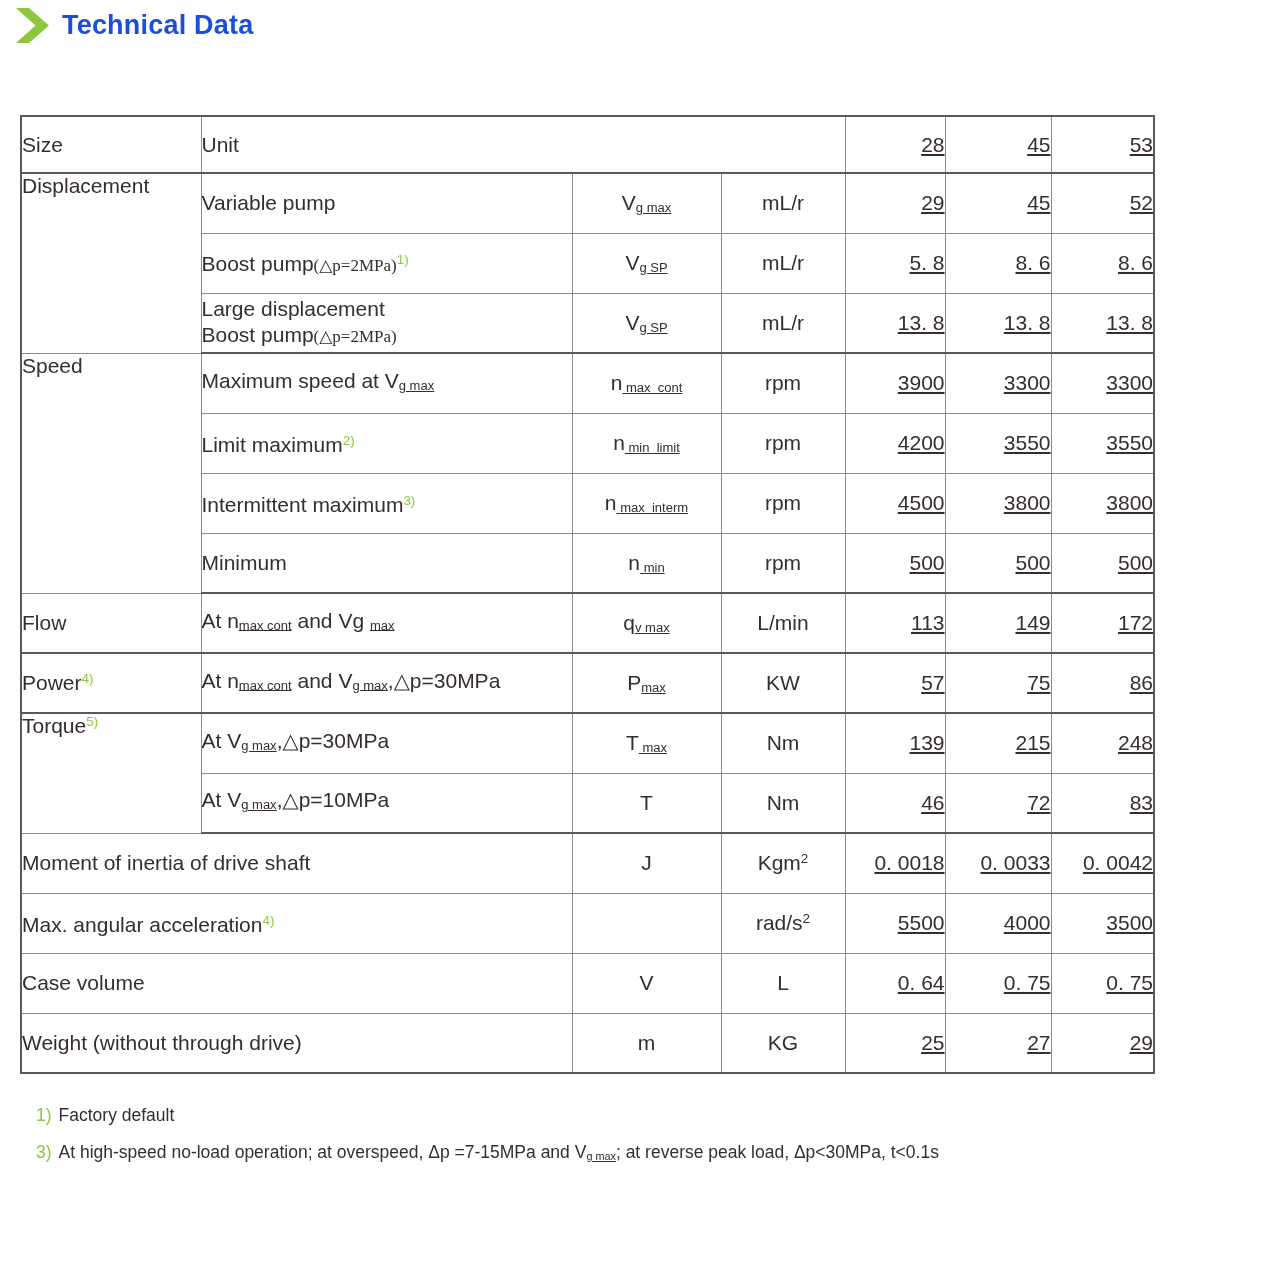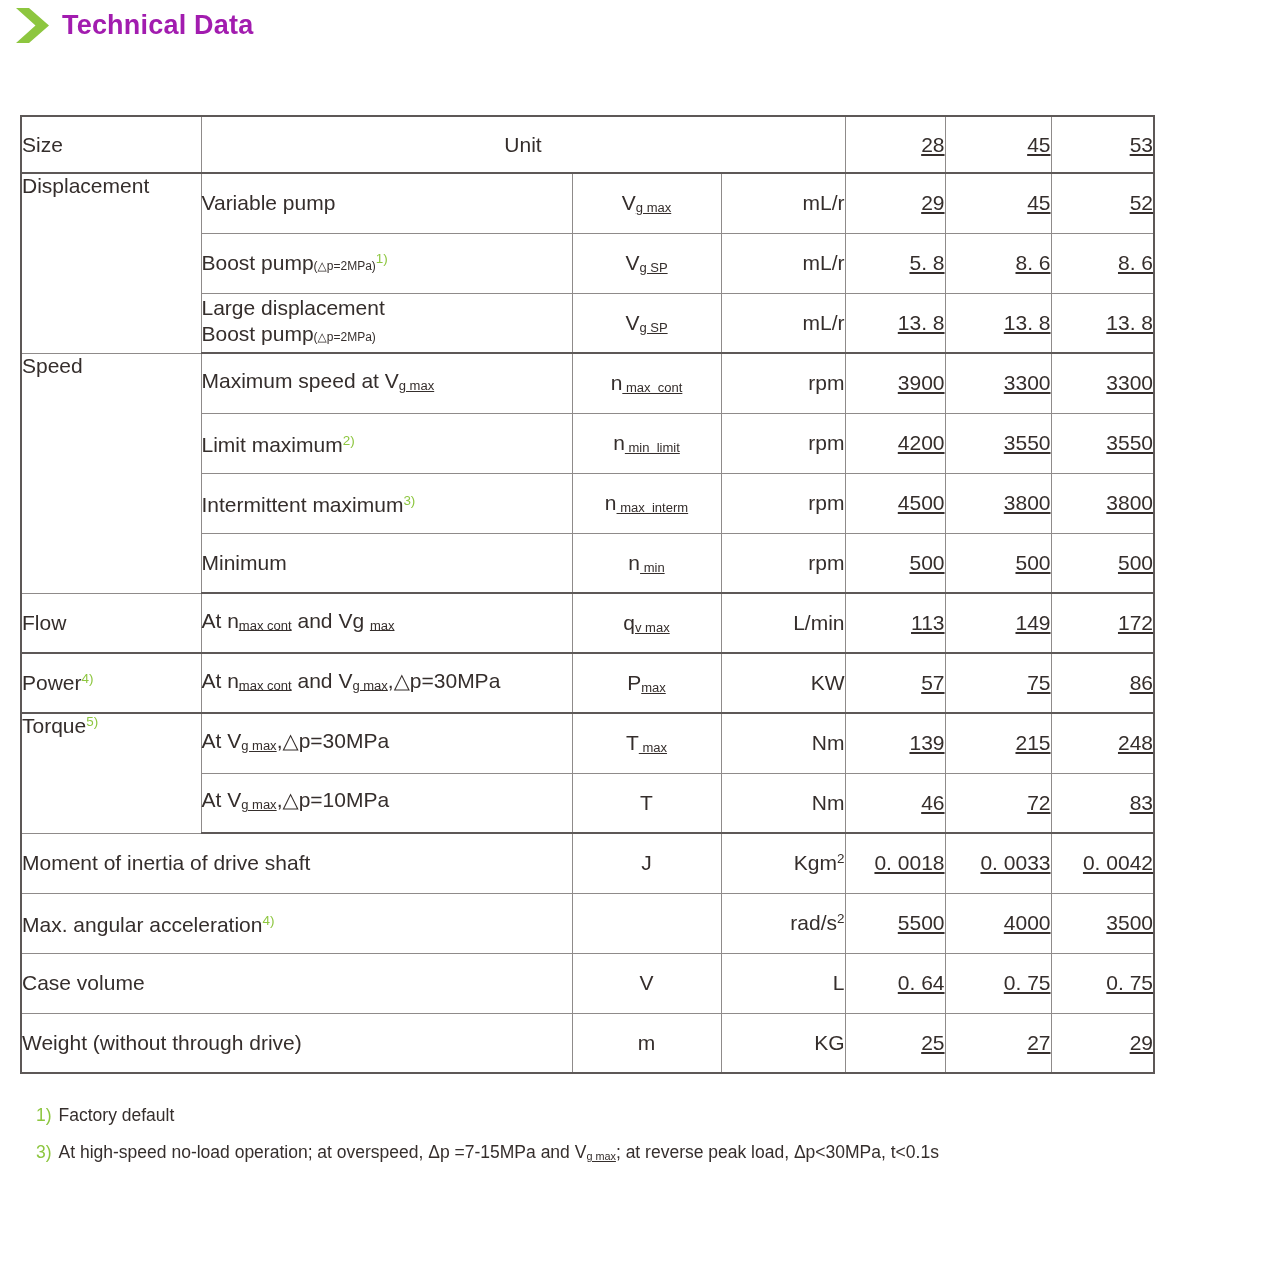--- a/index.html
+++ b/index.html
@@ -3,21 +3,21 @@
 <meta charset="utf-8">
 <style>
   html,body{margin:0;padding:0;background:#ffffff;}
   body{
     position:relative;width:1273px;height:1285px;overflow:hidden;
     font-family:"Liberation Sans", sans-serif;color:#352e2c;
   }
   
   .page-header{position:absolute;left:16px;top:8px;display:flex;align-items:center;}
   .chevron{width:33px;height:35px;display:block;}
-  .page-title{margin-left:13px;font-size:27px;font-weight:bold;color:#a21caf;letter-spacing:0.2px;}
+  .page-title{margin-left:13px;font-size:27px;font-weight:bold;color:#1d4ed8;letter-spacing:0.2px;}
 
   
   .spec-table-wrap{position:absolute;left:20px;top:115px;}
   table.spec{
     border-collapse:collapse;table-layout:fixed;width:1133px;
     border:2px solid #5d5857;
   }
   table.spec td{
     border:1px solid #8f8b8a;
     padding:0;vertical-align:middle;
@@ -27,28 +27,28 @@
   tbody tr{height:60px;}
   tr.sec td{border-bottom:2px solid #5d5857;}
 
   td.glabel{padding-left:10px;font-size:22px;}
   td.glabel.top{vertical-align:top;}
   td.pd-disp{padding-top:40px;}
   td.pd-speed{padding-top:19px;}
   td.pd-torque{padding-top:15px;}
   td.desc{padding-left:10px;line-height:26px;}
   td.sym{text-align:center;font-size:23px;}
-  td.unit{text-align:right;}
+  td.unit{text-align:center;}
   td.val{text-align:right;text-decoration:underline;}
-  td.unit-head{text-align:center;padding-right:38px;}
+  td.unit-head{text-align:left;padding-right:38px;}
 
   sub{font-size:0.62em;vertical-align:-0.14em;white-space:pre;text-decoration:underline;}
   sup{font-size:0.64em;vertical-align:0.55em;white-space:pre;}
   .fn{color:#8dc63f;}
-  .sm{font-size:12px;}
+  .sm{font-size:17px;font-family:Liberation Serif, serif;}
 
   
   .footnotes{position:absolute;left:36px;top:1104px;width:1210px;}
   .fnote{margin-bottom:14px;font-size:17.5px;line-height:23px;color:#352e2c;}
   .fnnum{color:#8dc63f;margin-right:7px;}
 </style>
 </head>
 <body>
 
 <div class="page-header">

